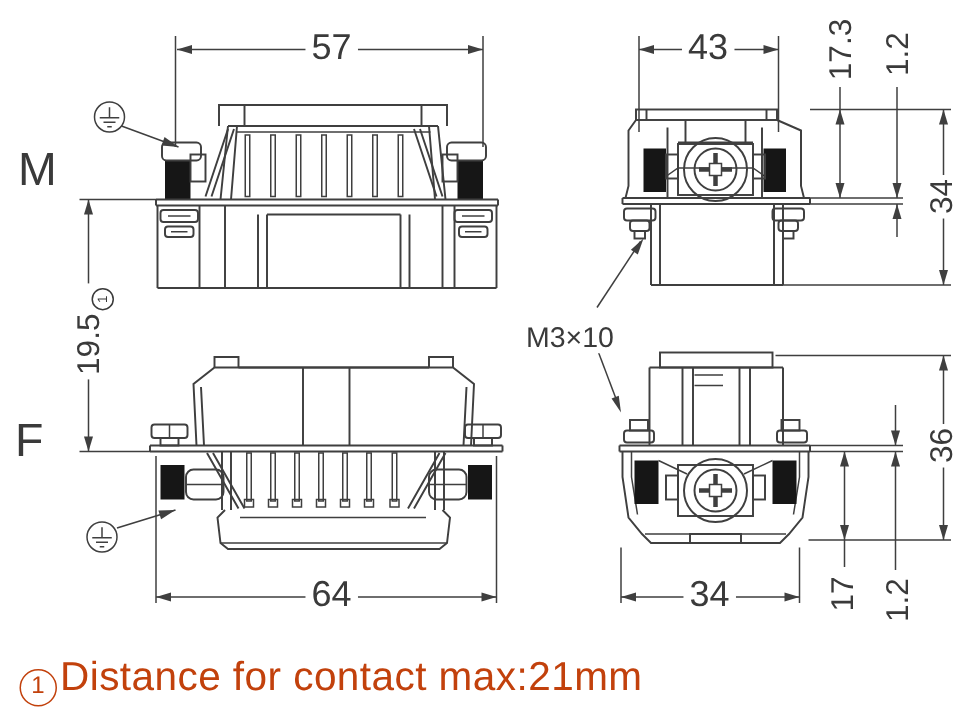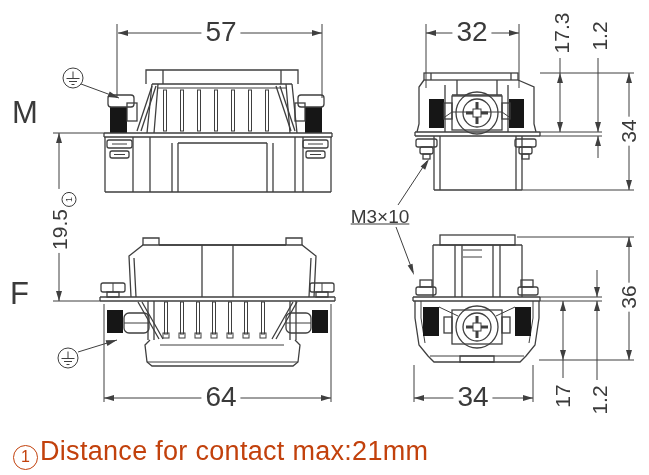--- a/index.html
+++ b/index.html
@@ -10,21 +10,21 @@
     font-family:"Liberation Sans", sans-serif;
   }
   svg { position:absolute; left:0; top:0; color:var(--line); }
   .st { stroke:currentColor; stroke-width:1.3; fill:none; }
   .thin { stroke:currentColor; stroke-width:1; fill:none; }
   .arr { fill:currentColor; stroke:none; }
   .seal { fill:var(--seal); stroke:none; }
   .lbl {
     position:absolute; transform:translate(-50%,-50%);
     background:var(--bg); padding:0 4px; white-space:nowrap;
-    font-size:28px; line-height:1; color:#3a3a3a;
+    font-size:24px; line-height:1; color:#3a3a3a;
   }
   .vlbl {
     position:absolute; transform:translate(-50%,-50%) rotate(-90deg);
     background:var(--bg); padding:0 3px; white-space:nowrap;
     font-size:21px; line-height:1; color:#3a3a3a;
   }
   .viewletter {
     position:absolute; font-size:31px; color:#3a3a3a; line-height:1;
   }
   .spec { font-size:19px; }
@@ -257,31 +257,31 @@
     <polygon class="arr" points="117,340 107.4,346.1 105.6,340.3"></polygon>
   </g>
 </svg>
 
 <div class="viewletter" style="left:12px; top:97px;">M</div>
 
 <div class="viewletter" style="left:10px; top:278px;">F</div>
 
 <div class="lbl" style="left:221px; top:32px;">57</div>
 
-<div class="lbl" style="left:472px; top:32px;">32</div>
+<div class="lbl" style="left:472px; top:32px;">43</div>
 
 <div class="vlbl" style="left:561px; top:33px;">17.3</div>
 
 <div class="vlbl" style="left:599px; top:36px;">1.2</div>
 
 <div class="vlbl" style="left:628px; top:131px;">34</div>
 
 <div class="vlbl" style="left:60px; top:221px;"><span>19.5</span><span class="circ-sm">1</span></div>
 
-<div class="lbl spec" style="left:380px; top:216px;text-decoration:underline;">M3×10</div>
+<div class="lbl spec" style="left:380px; top:226px;">M3×10</div>
 
 <div class="lbl" style="left:221px; top:397px;">64</div>
 
 <div class="lbl" style="left:473px; top:397px;">34</div>
 
 <div class="vlbl" style="left:562px; top:396px;">17</div>
 
 <div class="vlbl" style="left:599px; top:400px;">1.2</div>
 
 <div class="vlbl" style="left:628px; top:297px;">36</div>

